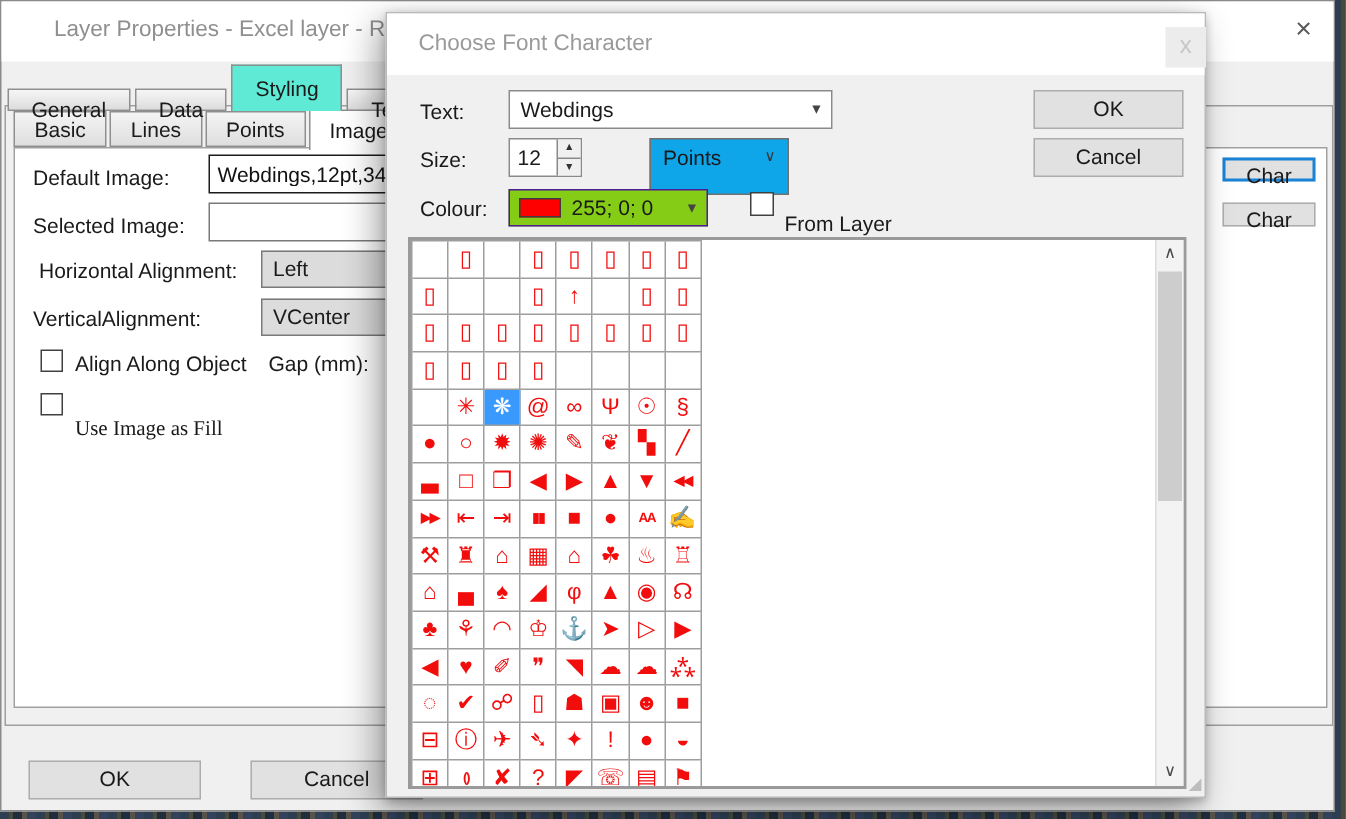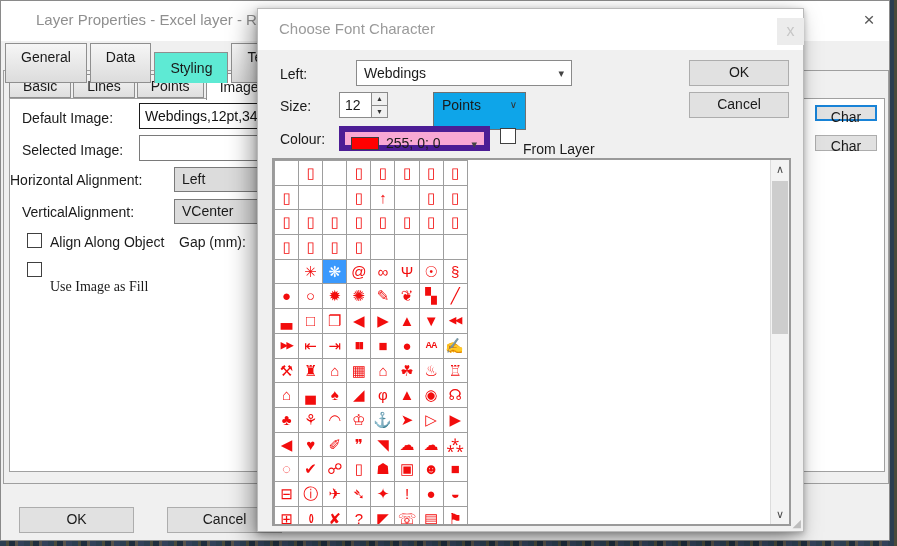--- a/index.html
+++ b/index.html
@@ -13,21 +13,21 @@
   }
   .dialog { position:absolute; background:#f0f0f0; }
 
   
   .main-dialog { left:0; top:0; width:890px; height:541px; border:1px solid #8a8a8a; z-index:1; }
   .main-titlebar { position:absolute; left:0; top:0; right:0; height:40px; background:#ffffff; }
   .main-title { position:absolute; left:35px; top:10px; font-size:15px; color:#8f8f8f; white-space:nowrap; }
   .main-close { position:absolute; right:8px; top:8px; width:24px; height:24px; text-align:center;
                 line-height:22px; font-size:19px; color:#5a5a5a; cursor:default; }
   .tabs { position:absolute; left:4px; top:42px; display:flex; align-items:flex-end; z-index:4; }
-  .tab { height:40px; line-height:26px; padding:0 15px; background:linear-gradient(#f6f6f6,#dcdcdc);
+  .tab { height:15px; line-height:26px; padding:0 15px; background:linear-gradient(#f6f6f6,#dcdcdc);
          border:1px solid #8f8f8f; margin-right:3px; }
   .tab.sel { height:31px; line-height:30px; background:#5eead4; border-bottom:none; position:relative; z-index:6; }
   .pane { position:absolute; left:2px; top:69px; width:886px; height:414px; border:1px solid #9f9f9f; background:#f0f0f0; }
   .subtabs { position:absolute; left:8px; top:72px; display:flex; align-items:flex-end; z-index:3; }
   .subtab { height:24px; line-height:23px; padding:0 13px; background:linear-gradient(#f4f4f4,#dedede);
             border:1px solid #8f8f8f; margin-right:2px; }
   .subtab.sel { height:27px; line-height:26px; background:#fff; border-bottom:none; margin-bottom:-2px; z-index:5; position:relative; }
   .groupbox { position:absolute; left:8px; top:97px; width:876px; height:374px; background:#fff; border:1px solid #a0a0a0; z-index:2; }
   .flabel { position:absolute; white-space:nowrap; }
   .textbox { position:absolute; height:26px; background:#fff; border:1px solid #7a7a7a; padding:0 5px;
@@ -52,21 +52,21 @@
   .drop-arrow { position:absolute; right:7px; top:0; line-height:24px; font-size:11px; color:#444; }
   .spin { position:absolute; left:81px; top:83px; width:49px; height:26px; background:#fff; border:1px solid #8a8a8a; }
   .spin-val { position:absolute; left:5px; top:1px; line-height:22px; }
   .spin-btns { position:absolute; right:0; top:0; bottom:0; width:16px; border-left:1px solid #8a8a8a; }
   .spin-up, .spin-dn { position:absolute; left:0; right:0; height:50%; background:#f0f0f0; text-align:center;
                        font-size:7px; line-height:11px; color:#333; }
   .spin-dn { bottom:0; border-top:1px solid #8a8a8a; }
   .units-select { position:absolute; left:139px; top:83px; width:93px; height:38px; line-height:24px;
                   background:#0ea5e9; border:1px solid #707070; padding:0 8px;margin-left:36px; }
   .units-chev { position:absolute; right:8px; top:0; line-height:24px; font-size:10px; color:#333; }
-  .colour-combo { position:absolute; left:81px; top:117px; width:151px; height:25px; background:#f9a8d4; border:6px solid #4c1d95; }
+  .colour-combo { position:absolute; left:81px; top:117px; width:133px; height:25px; background:#84cc16; border:1px solid #4c1d95; }
   .swatch { position:absolute; left:6px; top:5px; width:28px; height:13px; background:#ff0000; border:1px solid #3c3c3c; }
   .colour-text { position:absolute; left:41px; top:0; line-height:23px; }
   .fd-ok { left:431px; top:51px; width:100px; height:26px; line-height:23px; }
   .fd-cancel { left:431px; top:83px; width:100px; height:26px; line-height:23px; }
 
   
   .grid-panel { position:absolute; left:14px; top:149px; width:519px; height:368px; background:#fff;
                 border:2px solid #9a9a9a; overflow:hidden; }
   .cells-wrap { position:absolute; left:0; top:0; display:grid; grid-template-columns:repeat(8,24.1px);
                 grid-auto-rows:24.7px; border-left:1px solid #9e9e9e; border-top:1px solid #9e9e9e; background:#fff; }
@@ -107,21 +107,21 @@
     <div class="subtab">Points</div>
     <div class="subtab sel">Images and</div>
   </div>
 
   <div class="groupbox">
     <span class="flabel" style="left:12px; top:11px;">Default Image:</span>
     <input class="textbox focused" style="left: 129px; top: 4px; width: 486px;" readonly="" value="Webdings,12pt,34,2">
     <span class="flabel" style="left:12px; top:43px;">Selected Image:</span>
     <input class="textbox" style="left: 129px; top: 36px; width: 486px;" readonly="" value="">
 
-    <span class="flabel" style="left:0; top:73px;text-align:center;">Horizontal Alignment:</span>
+    <span class="flabel" style="left:16px; top:73px;text-align:center;">Horizontal Alignment:</span>
     <div class="combo" style="left:164px; top:68px; width:130px;">
       <span>Left</span>
     </div>
 
     <span class="flabel" style="left:12px; top:105px;">VerticalAlignment:</span>
     <div class="combo" style="left:164px; top:100px; width:130px;">
       <span>VCenter</span>
     </div>
 
     <div class="checkbox" style="left:17px; top:134px;"></div>
@@ -138,22 +138,22 @@
   <div class="btn main-ok">OK</div>
   <div class="btn main-cancel">Cancel</div>
 </div>
 
 <div class="dialog font-dialog">
   <div class="fd-titlebar">
     <span class="fd-title">Choose Font Character</span>
     <span class="fd-close">x</span>
   </div>
 
-  <span class="flabel" style="left:22px; top:57px;">Left:</span>
-  <div class="fd-combo" style="left:98px; top:51px; width:216px;">
+  <span class="flabel" style="left:22px; top:57px;">Text:</span>
+  <div class="fd-combo" style="left:81px; top:51px; width:216px;">
     <span>Webdings</span>
     <span class="drop-arrow">▾</span>
   </div>
 
   <div class="btn fd-ok">OK</div>
   <div class="btn fd-cancel">Cancel</div>
 
   <span class="flabel" style="left:22px; top:89px;">Size:</span>
   <div class="spin">
     <span class="spin-val">12</span>

